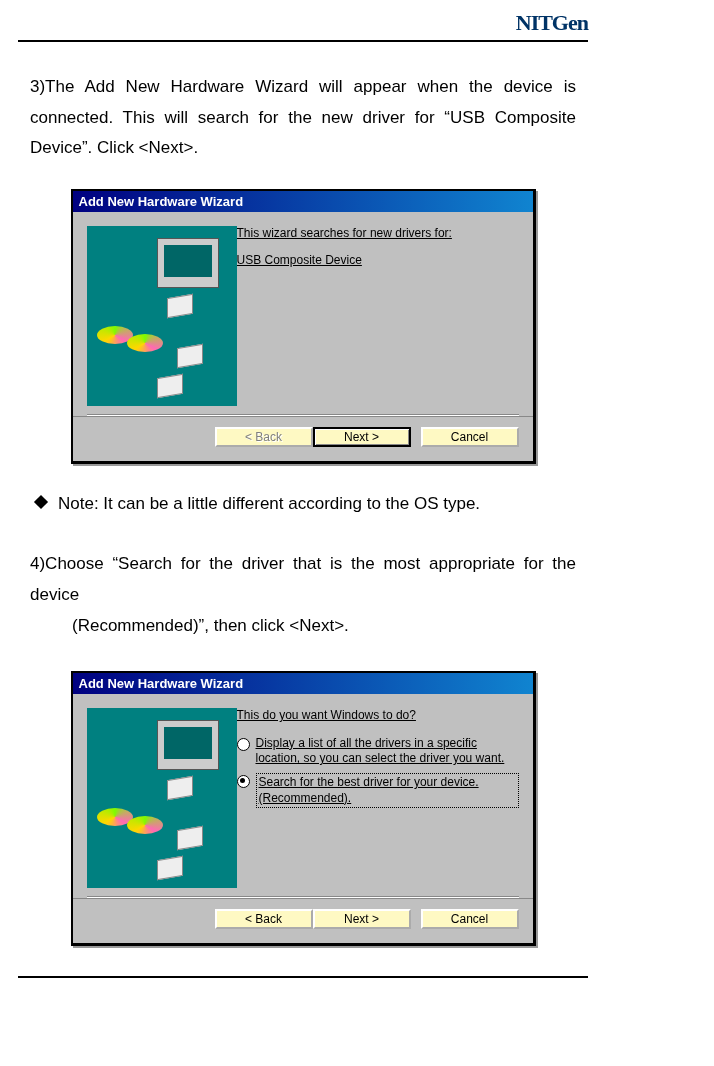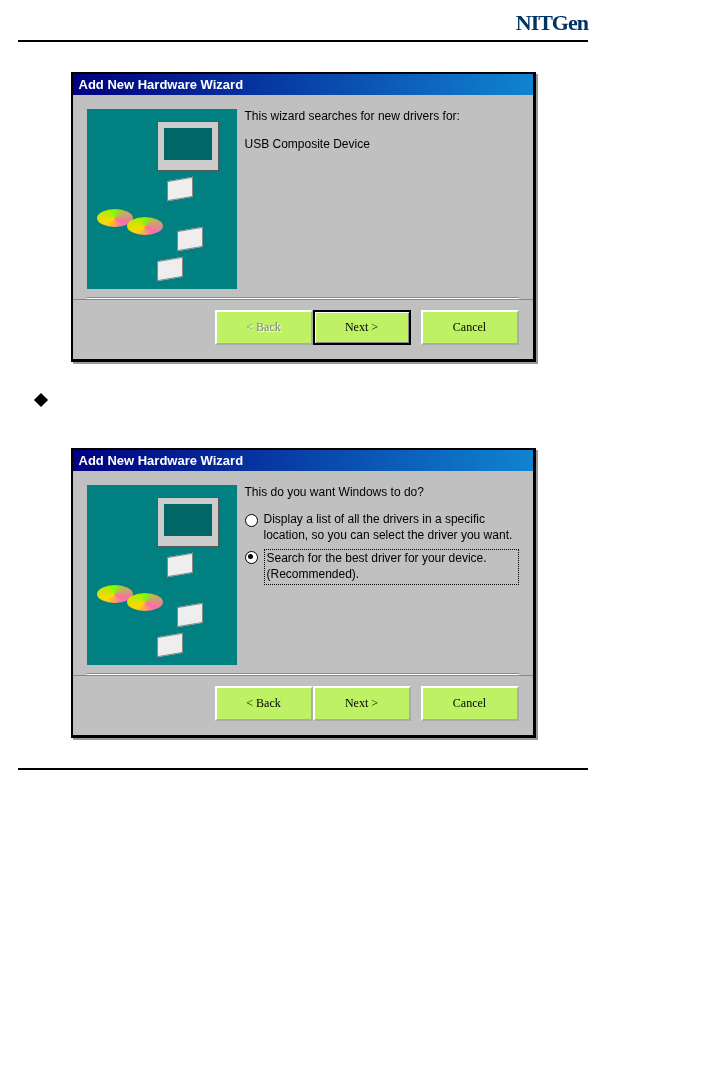--- a/index.html
+++ b/index.html
@@ -76,22 +76,23 @@
     background: linear-gradient(to right, #000080, #1084d0);
     color: #fff;
     font-weight: bold;
     font-size: 13px;
     padding: 3px 6px;
     font-family: Tahoma, Arial, sans-serif;
   }
   .wiz-body {
     display: flex;
     padding: 14px 14px 8px 14px;
-    gap: 8px;
+    gap: 0;
     background:#c0c0c0;
+    text-decoration:underline;
   }
   .wiz-left {
     width: 150px;
     height: 180px;
     background: #008080;
     position: relative;
     flex-shrink:0;
   }
   .hw-shape {
     position:absolute;
@@ -141,42 +142,43 @@
   .wiz-buttons {
     display:flex;
     justify-content:flex-end;
     gap:10px;
     padding: 10px 14px 14px 14px;
     border-top: 1px solid #888;
     background:#c0c0c0;
   }
   .btn {
     min-width: 78px;
-    padding: 8px 8px;
+    padding: 1px 8px;
     font-size: 12px;
-    font-family: Liberation Serif, serif;
-    background:#bef264;
+    font-family: Liberation Sans, sans-serif;
+    background:#fef9c3;
     border: 2px outset #fff;
     text-align:center;
   }
   .btn.disabled { color:#808080; text-shadow:1px 1px 0 #fff; }
   .btn.default { border:2px solid #000; box-shadow: inset 1px 1px 0 #fff, inset -1px -1px 0 #888; }
   .btn-row-tight { display:flex; gap:0; }
   .btn-row-tight .btn { border-radius:0; }
 
   .sep { height: 1px; background:#fff; margin: 0 14px; border-top:1px solid #888; }
 </style>
 </head>
 <body>
 
 <div class="page">
   <div class="header">
     <span class="logo"><span class="n1">NITGen</span></span>
   </div>
 
+  <p class="body-text step3">3)The Add New Hardware Wizard will appear when the device is connected. This will search for the new driver for  “USB Composite Device”. Click &lt;Next&gt;.</p>
 
   <div class="wizard">
     <div class="titlebar">Add New Hardware Wizard</div>
     <div class="wiz-body">
       <div class="wiz-left">
         <div class="hw-shape monitor">
             <div class="screen"></div>
           </div>
         <div class="floppy f3"></div>
         <div class="disc disc1"></div>
@@ -193,23 +195,27 @@
     <div class="wiz-buttons">
       <div class="btn-row-tight">
         <div class="btn disabled">&lt; Back</div>
         <div class="btn default">Next &gt;</div>
       </div>
       <div class="btn">Cancel</div>
     </div>
   </div>
 
   <div class="note">
-    <span class="diamond"></span>
-  </div>
-
+    <span class="diamond"></span><span>Note: It can be a little different according to the OS type.</span>
+  </div>
+
+  <div class="step4">
+    <span>4)Choose “Search for the driver that is the most appropriate for the device</span>
+    <span class="indent">(Recommended)”, then click &lt;Next&gt;.</span>
+  </div>
 
   <div class="wizard">
     <div class="titlebar">Add New Hardware Wizard</div>
     <div class="wiz-body">
       <div class="wiz-left">
         <div class="hw-shape monitor">
             <div class="screen"></div>
           </div>
         <div class="floppy f3"></div>
         <div class="disc disc1"></div>

